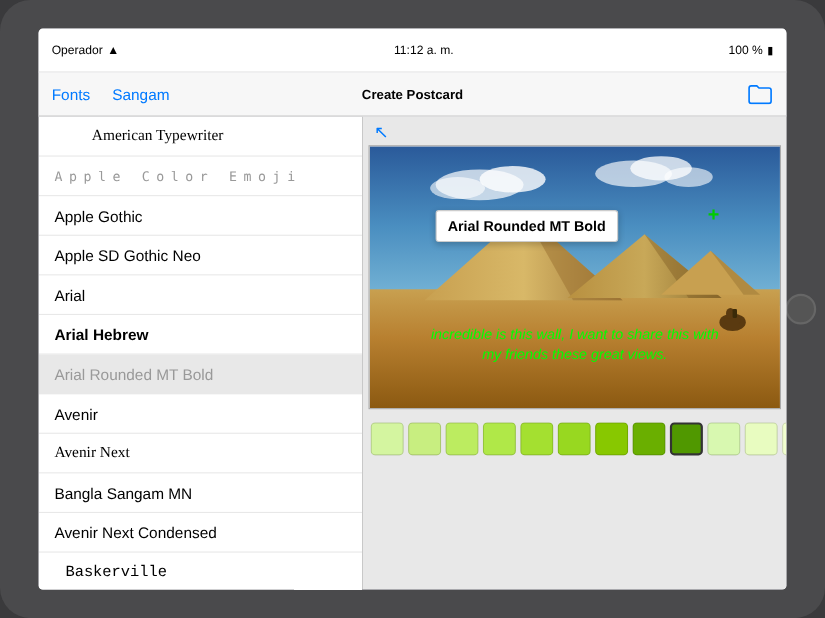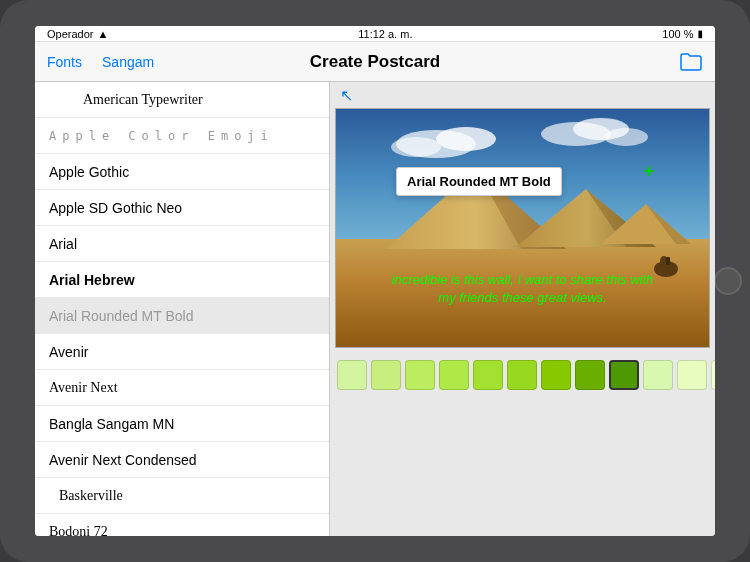--- a/index.html
+++ b/index.html
@@ -32,21 +32,21 @@
       background: #f2f2f7;
       border-radius: 4px;
       display: flex;
       flex-direction: column;
       overflow: hidden;
       position: relative;
     }
 
     
     .status-bar {
-      height: 16px;
+      height: 40px;
       background: #fff;
       display: flex;
       align-items: center;
       justify-content: space-between;
       padding: 3px 12px;
       font-size: 11px;
       color: #000;
       border-bottom: 1px solid #e0e0e0;
       flex-shrink: 0;
     }
@@ -101,21 +101,21 @@
 
     .nav-poscard {
       color: #007aff;
       font-size: 14px;
       cursor: pointer;
     }
 
     .nav-bar-center {
       flex: 2;
       text-align: center;
-      font-size: 17px;
+      font-size: 12px;
       font-weight: 600;
       color: #000;
     }
 
     .nav-bar-right {
       flex: 1;
       display: flex;
       justify-content: flex-end;
     }
 
@@ -338,21 +338,21 @@
         <div class="font-item light-gray" style="font-family: monospace; letter-spacing: 6px; font-size:12px;">Apple  Color  Emoji</div>
         <div class="font-item">Apple Gothic</div>
         <div class="font-item">Apple SD Gothic Neo</div>
         <div class="font-item" style="font-family: Arial, sans-serif;">Arial</div>
         <div class="font-item" style="font-family: Arial, sans-serif; font-weight: 600;">Arial Hebrew</div>
         <div class="font-item selected" style="color:#999;">Arial Rounded MT Bold</div>
         <div class="font-item" style="font-family: Liberation Sans, sans-serif;">Avenir</div>
         <div class="font-item" style="font-family: Liberation Serif, serif;">Avenir Next</div>
         <div class="font-item">Bangla Sangam MN</div>
         <div class="font-item" style="font-family: Avenir, sans-serif;">Avenir Next Condensed</div>
-        <div class="font-item" style="font-family: Liberation Serif, serif; padding-left: 24px;">Baskerville</div>
+        <div class="font-item" style="font-family: Liberation Mono, monospace; padding-left: 24px;">Baskerville</div>
         <div class="font-item" style="font-family: 'Bodoni MT', Didot, serif;">Bodoni 72</div>
 
       </div>
 
       <div class="postcard-area">
 
         <div class="nav-arrow" style="position: relative; width: 100%; text-align: left; height: 0; margin: 0;">
           <span style="position:absolute; top:-6px; left:4px; color:#007aff; font-size:16px;">↖</span>
         </div>
 

